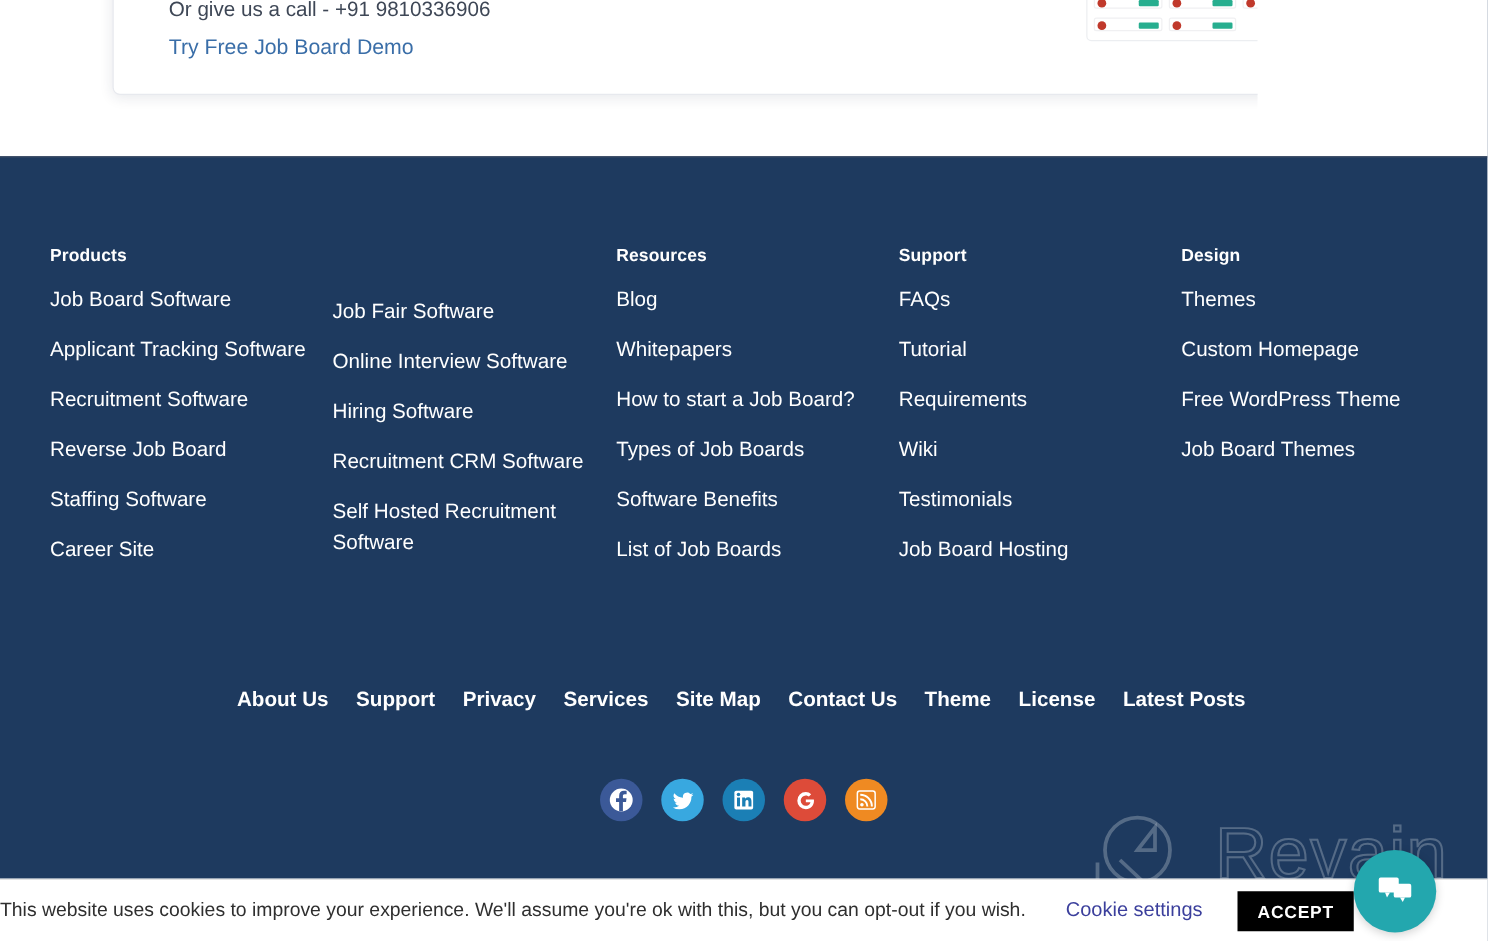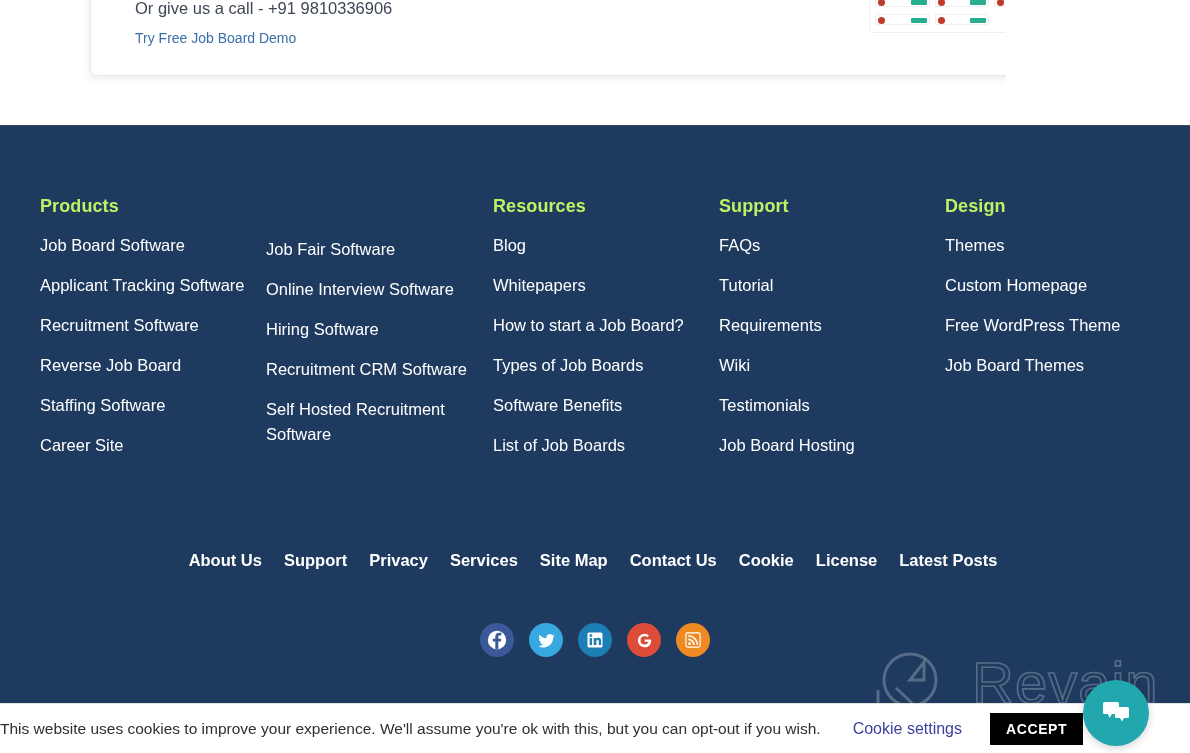--- a/index.html
+++ b/index.html
@@ -20,21 +20,21 @@
   .cta-card {
     position: absolute; left: 90px; top: -120px; width: 1012px; height: 196px;
     background: #ffffff; border: 1px solid #e7e9ee; border-radius: 6px;
     box-shadow: 0 2px 10px rgba(30,40,70,.10);
   }
   .cta-text { position: absolute; left: 44px; top: 112px; }
   .cta-line {
     font-size: 16.5px; color: #3e4756; line-height: 30px; white-space: nowrap;
   }
   .cta-link {
-    display: block; font-size: 14px; color: #3a6ea8; line-height: 30px;
+    display: block; font-size: 17px; color: #3a6ea8; line-height: 30px;
     text-decoration: none; cursor: pointer; white-space: nowrap;
   }
 
   
   .thumb {
     position: absolute; right: 46px; top: 98px; width: 186px; height: 54px;
     background: #ffffff; border: 1px solid #eceef1; border-radius: 4px;
     overflow: hidden;
   }
   .thumb-row { position: absolute; left: 5px; right: 5px; display: flex; gap: 5px; }
@@ -62,21 +62,21 @@
   
   .footer {
     position: absolute; left: 0; top: 125px; width: 1190px; height: 578px;
     background: #1e3a5f;
     border-top: 1px solid #3a4a63;
   }
   .footer-cols { position: absolute; left: 0; top: 0; width: 1190px; }
 
   .col { position: absolute; }
   .col-heading {
-    font-size: 18px; font-weight: 700; color: #bef264;
+    font-size: 14px; font-weight: 700; color: #ffffff;
     letter-spacing: .1px; white-space: nowrap;
   }
   .flink {
     display: block; font-size: 16.5px; color: #ffffff; text-decoration: none;
     font-weight: 400; line-height: 25px; margin-bottom: 15px; cursor: pointer;
     max-width: 210px;
   }
 
   
   #col-products  { left: 40px;  top: 70px; }
@@ -261,21 +261,21 @@
       </div>
     </div>
 
     <div class="bottom-nav">
       <a class="bnav-link" href="#">About Us</a>
       <a class="bnav-link" href="#">Support</a>
       <a class="bnav-link" href="#">Privacy</a>
       <a class="bnav-link" href="#">Services</a>
       <a class="bnav-link" href="#">Site Map</a>
       <a class="bnav-link" href="#">Contact Us</a>
-      <a class="bnav-link" href="#">Cookie</a>
+      <a class="bnav-link" href="#">Theme</a>
       <a class="bnav-link" href="#">License</a>
       <a class="bnav-link" href="#">Latest Posts</a>
     </div>
 
     <div class="social-row">
       <a class="social" href="#" style="background:#3b5998">
         <svg width="20" height="20" viewBox="0 0 24 24" aria-hidden="true">
           <circle cx="12" cy="12" r="11" fill="#ffffff"></circle>
           <path fill="#3b5998" d="M13.6 22.9V13.9h3l.45-3.5h-3.45V8.17c0-1.01.28-1.7 1.73-1.7h1.84V3.34c-.32-.04-1.42-.14-2.7-.14-2.67 0-4.5 1.63-4.5 4.63v2.58H6.95v3.5h3.02v9h3.63z"></path>
         </svg>

